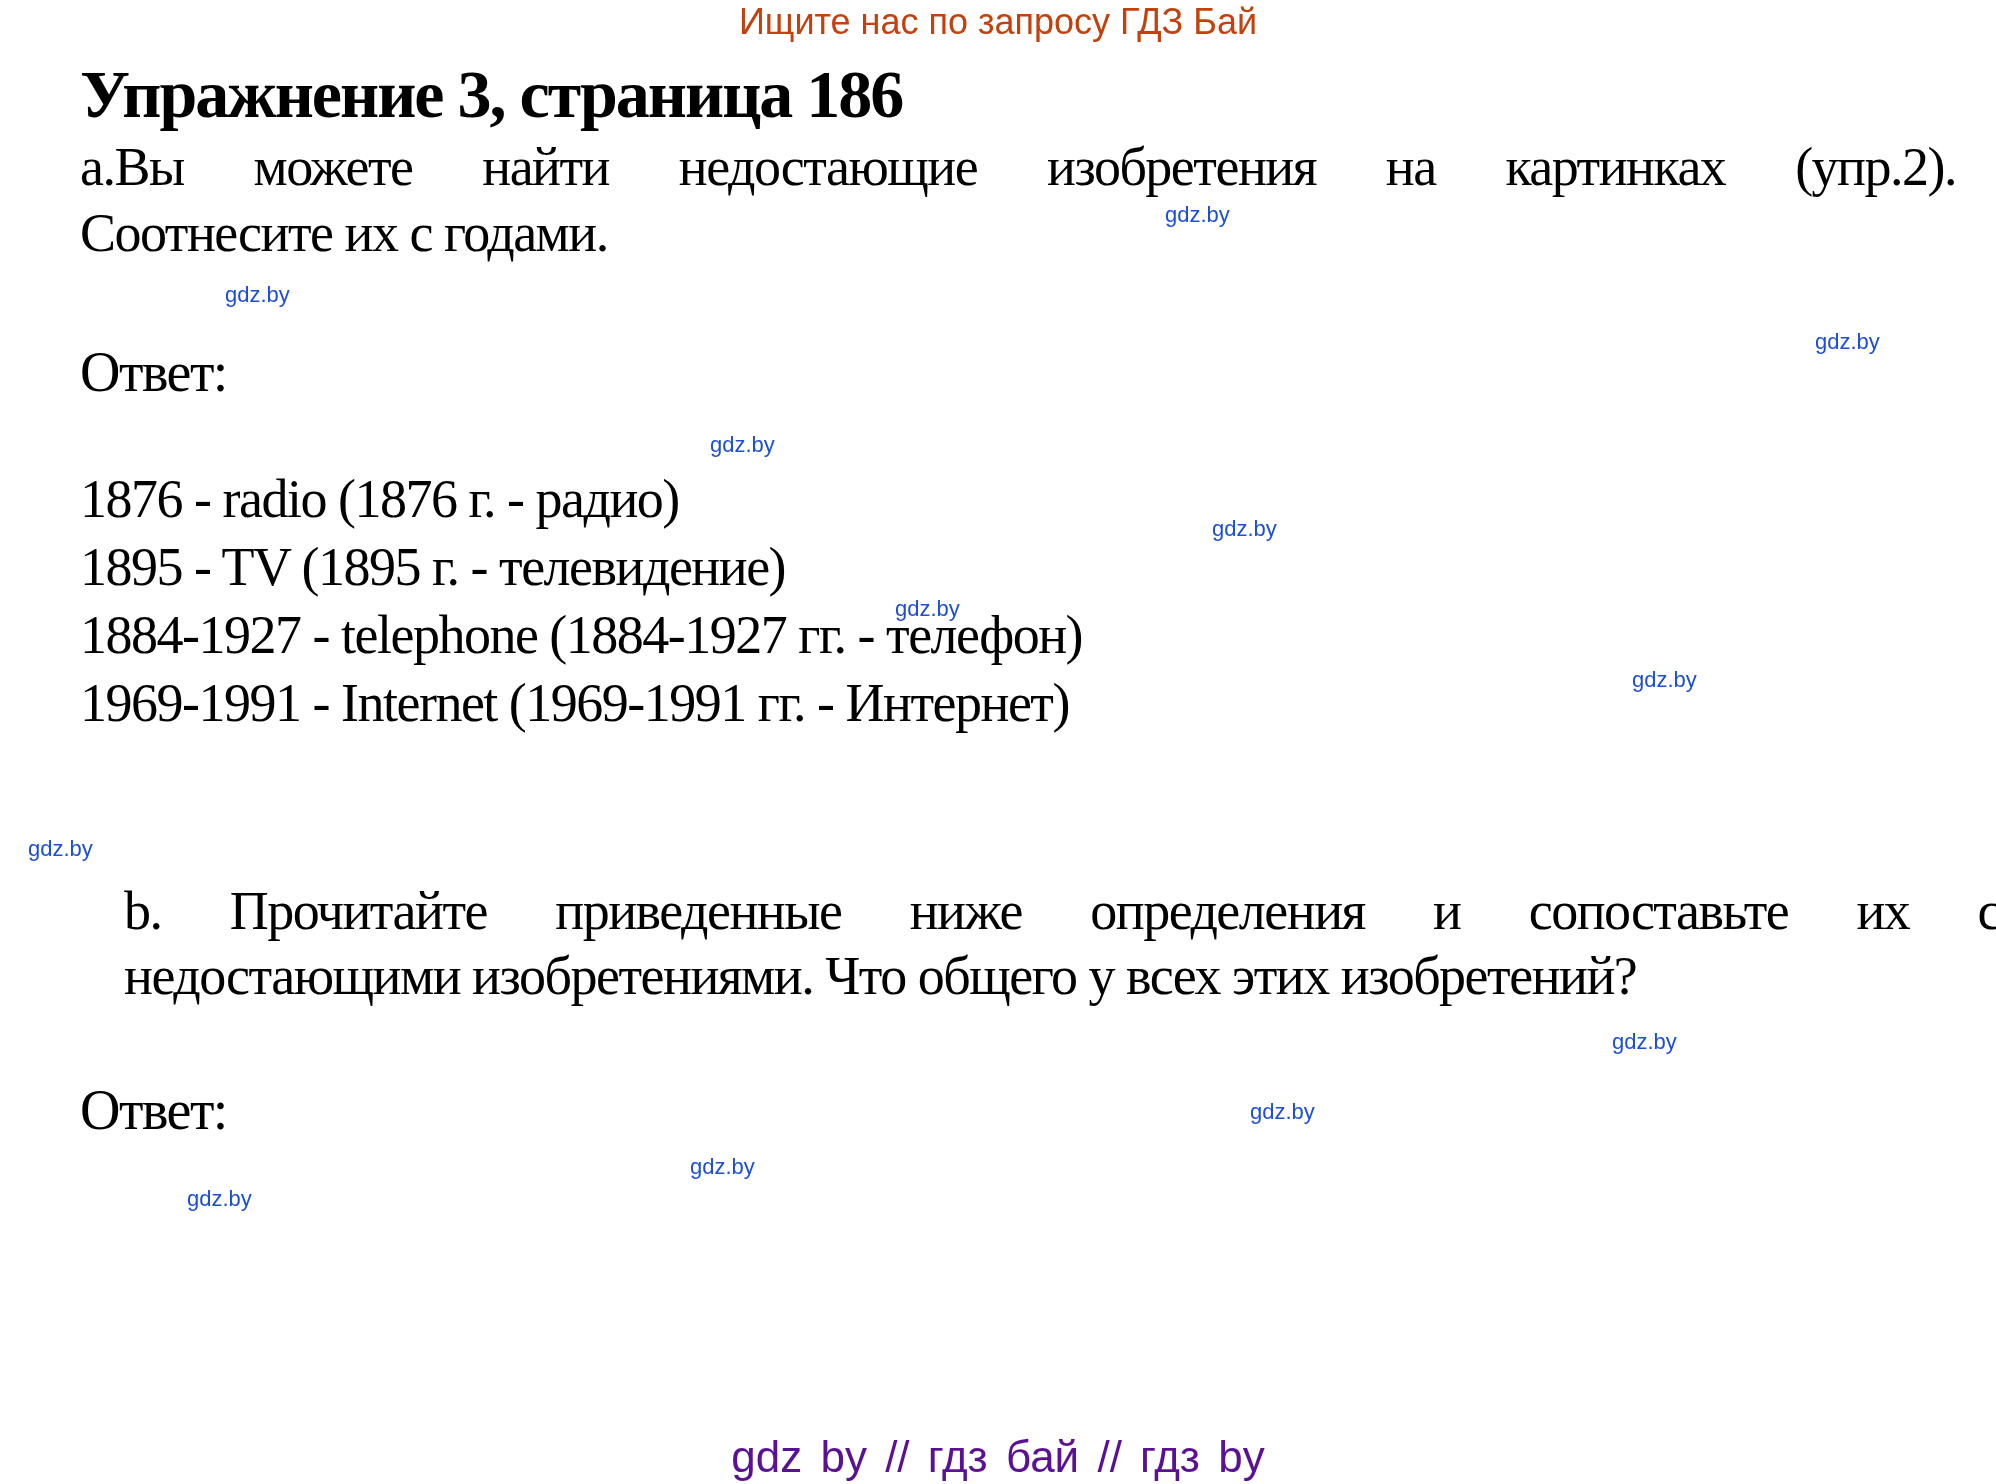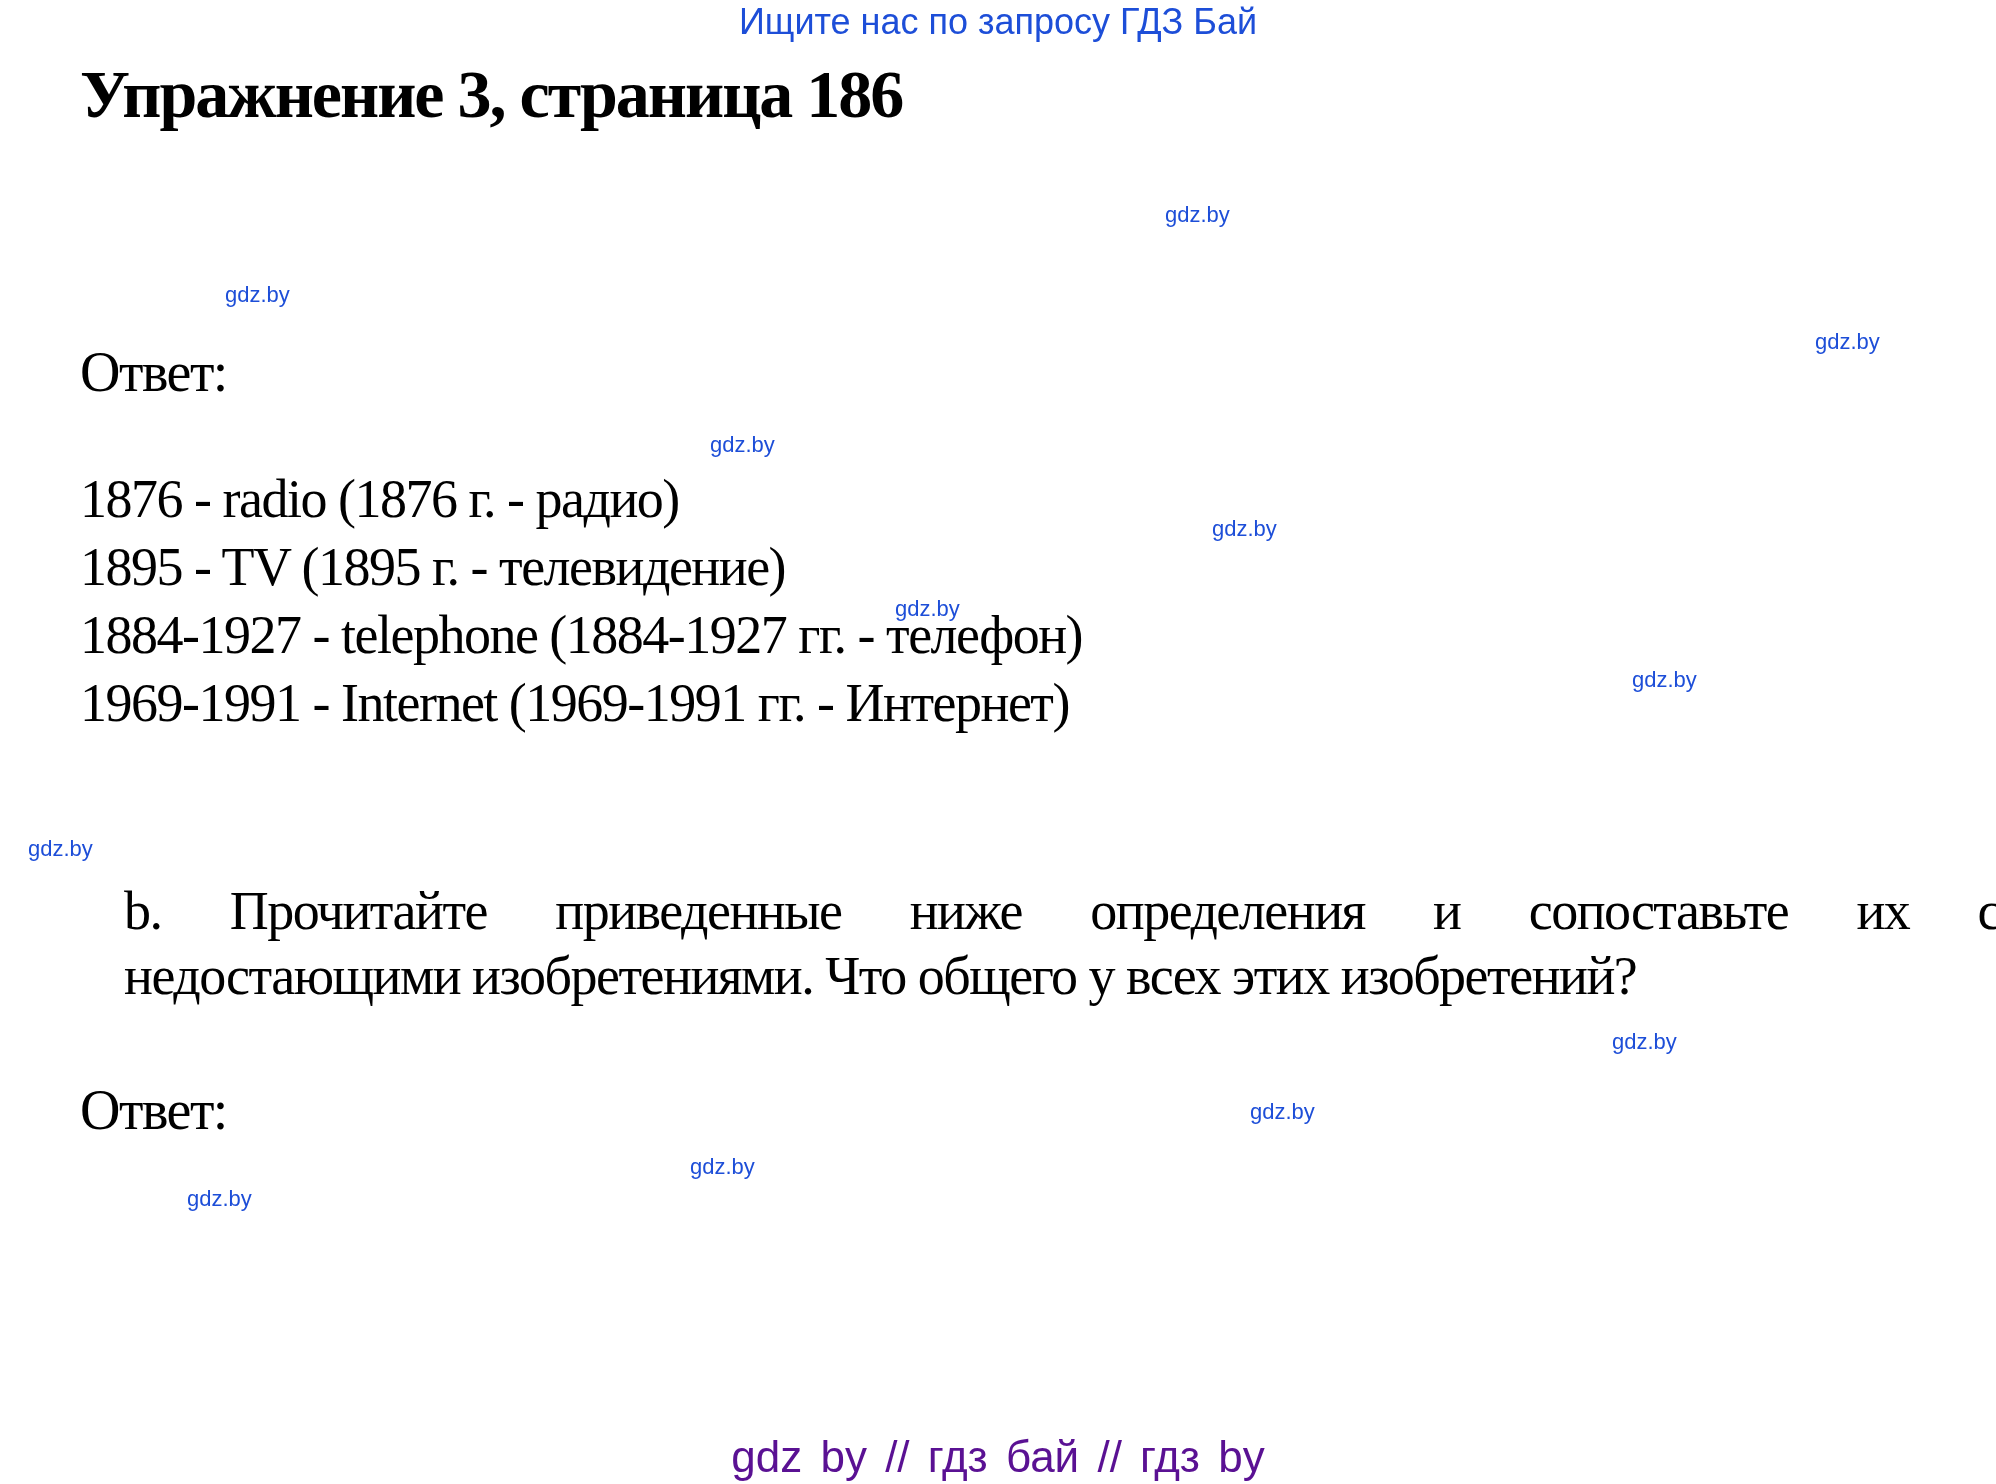--- a/index.html
+++ b/index.html
@@ -13,21 +13,21 @@
     overflow: hidden;
   }
   .promo {
     position: absolute;
     top: 0; left: 0;
     width: 100%;
     text-align: center;
     font-family: "Liberation Sans", sans-serif;
     font-size: 36px;
     line-height: 44px;
-    color: #1d4ed8;
+    color: #c2410c;
   }
   .title {
     position: absolute;
     left: 80px; top: 56px;
     margin: 0;
     font-size: 68px;
     font-weight: bold;
     letter-spacing: -2px;
     line-height: 76px;
     white-space: nowrap;
@@ -80,20 +80,24 @@
 </style>
 </head>
 <body>
 
 <div class="page">
 
   <div class="promo">Ищите нас по запросу ГДЗ Бай</div>
 
   <h1 class="title">Упражнение 3, страница 186</h1>
 
+  <div class="block para-a">
+    <div class="justify">а.Вы можете найти недостающие изобретения на картинках (упр.2).</div>
+    <div>Соотнесите их с годами.</div>
+  </div>
 
   <div class="block answer1">Ответ:</div>
 
   <div class="block list-a">
     <div>1876 - radio (1876 г. - радио)</div>
     <div>1895 - TV (1895 г. - телевидение)</div>
     <div>1884-1927 - telephone (1884-1927 гг. - телефон)</div>
     <div>1969-1991 - Internet (1969-1991 гг. - Интернет)</div>
   </div>
 

